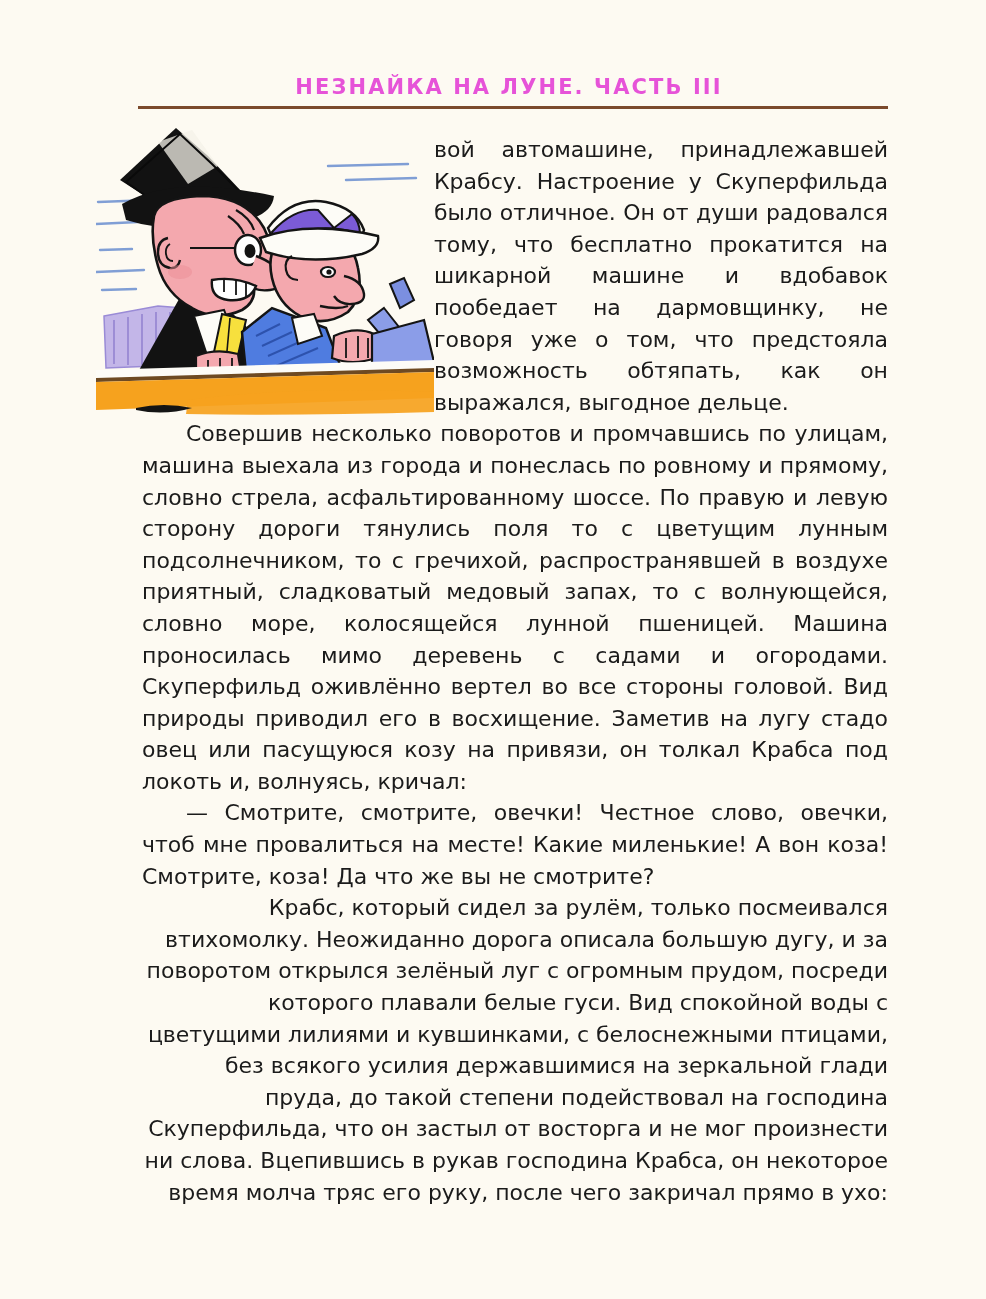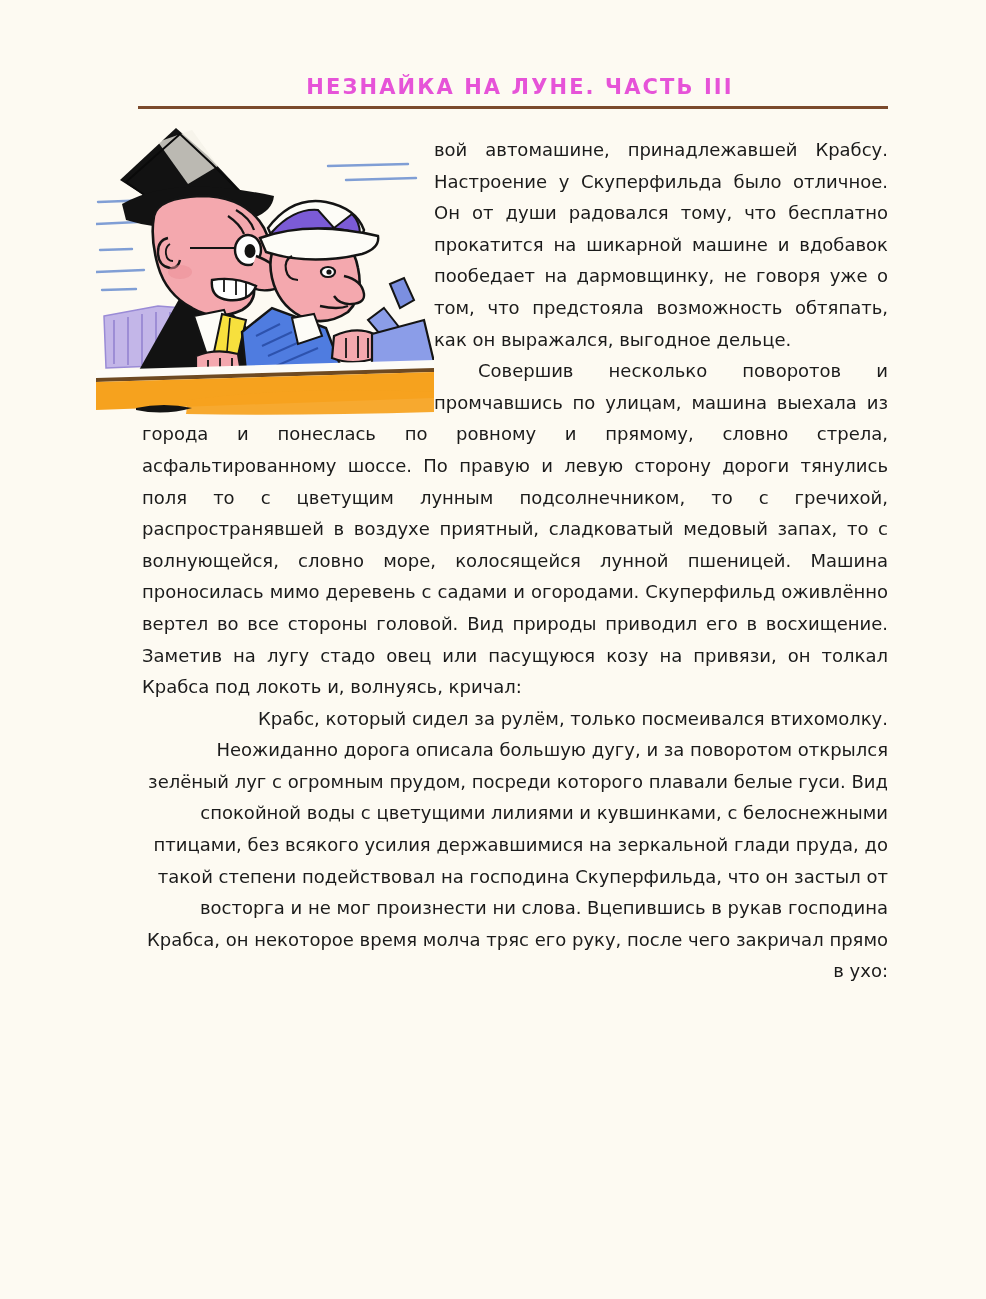--- a/index.html
+++ b/index.html
@@ -16,21 +16,21 @@
     width: 986px;
     height: 1299px;
     background: #fdfaf2;
     overflow: hidden;
     box-sizing: border-box;
   }
 
   
   .running-head {
     position: absolute;
-    left: 145px;
+    left: 134px;
     top: 74px;
     width: 750px;
     text-align: center;
   }
   .running-head-title {
     font-family: "DejaVu Sans", sans-serif;
     font-weight: bold;
     font-size: 21px;
     letter-spacing: 2.1px;
     color: #e653d8;
@@ -62,21 +62,21 @@
   }
 
   
   .textblock {
     position: absolute;
     left: 142px;
     top: 134px;
     width: 746px;
     color: #1b1b1b;
     font-family: "DejaVu Sans", sans-serif;
-    font-size: 18px;
+    font-size: 22px;
     line-height: 31.6px;
     text-align: justify;
     text-justify: inter-word;
     hyphens: manual;
   }
   .float-shim {
     float: left;
     width: 292px;
     height: 282px;
     shape-outside: inset(0);
@@ -250,17 +250,18 @@
 
         <path d="M40 288 q28 -6 56 0 q-28 8 -56 2 Z" fill="#141414"></path>
       </g>
     </svg>
   </div>
 
   <div class="textblock">
     <div class="float-shim"></div>
     <p class="cont">вой автомашине, принадлежавшей Крабсу. Настроение у Скуперфильда было отличное. Он от души радовался тому, что бесплатно прокатится на шикарной машине и вдобавок пообедает на дармовщинку, не говоря уже о том, что предстояла возможность обтяпать, как он выражался, выгодное дельце.</p>
     <p>Совершив несколько поворотов и промчавшись по улицам, машина выехала из города и понеслась по ровному и прямому, словно стрела, асфальтированному шоссе. По правую и левую сторону дороги тянулись поля то с цветущим лунным подсолнечником, то с гречихой, распространявшей в воздухе приятный, сладковатый медовый запах, то с волнующейся, словно море, колосящейся лунной пшеницей. Машина проносилась мимо деревень с садами и огородами. Скуперфильд оживлённо вертел во все стороны головой. Вид природы приводил его в восхищение. Заметив на лугу стадо овец или пасущуюся козу на привязи, он толкал Крабса под локоть и, волнуясь, кричал:</p>
+    <p>— Смотрите, смотрите, овечки! Честное слово, овечки, чтоб мне провалиться на месте! Какие миленькие! А вон коза! Смотрите, коза! Да что же вы не смотрите?</p>
     <p>Крабс, который сидел за рулём, только посмеивался втихомолку. Неожиданно дорога описала большую дугу, и за поворотом открылся зелёный луг с огромным прудом, посреди которого плавали белые гуси. Вид спокойной воды с цветущими лилиями и кувшинками, с белоснежными птицами, без всякого усилия державшимися на зеркальной глади пруда, до такой степени подействовал на господина Скуперфильда, что он застыл от восторга и не мог произнести ни слова. Вцепившись в рукав господина Крабса, он некоторое время молча тряс его руку, после чего закричал прямо в ухо:</p>
   </div>
 
 
 </div>
 
 </body></html>

